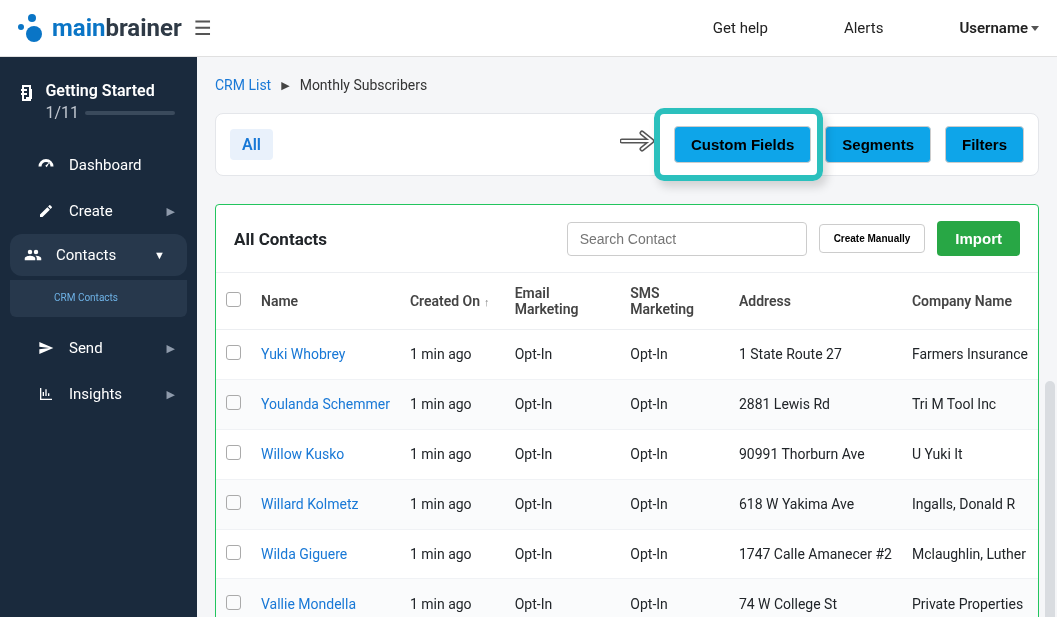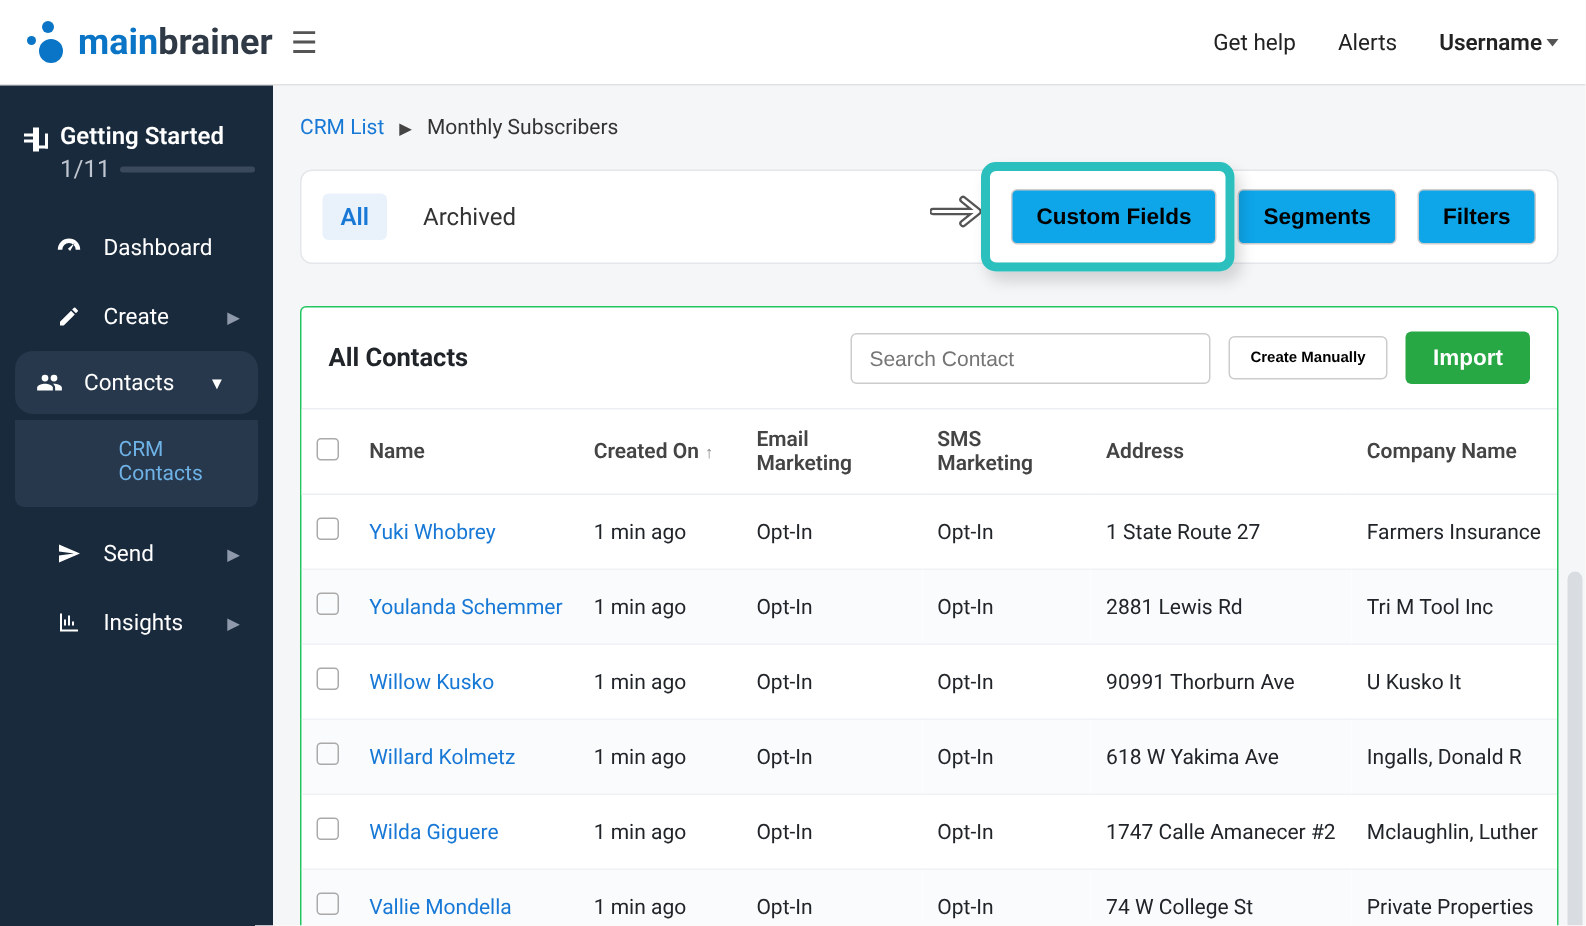--- a/index.html
+++ b/index.html
@@ -9,40 +9,40 @@
   .logo { display:flex; align-items:center; gap:6px; font-weight:700; font-size:24px;text-align:right; }
   .logo .dots { position:relative; width:28px; height:28px; }
   .logo .dots span { position:absolute; background:#0a75c6; border-radius:50%; display:block; }
   .logo .dots span:nth-child(1){ width:8px;height:8px; left:10px; top:0; background:#0a75c6;}
   .logo .dots span:nth-child(2){ width:6px;height:6px; left:0; top:10px;}
   .logo .dots span:nth-child(3){ width:16px;height:16px; left:8px; top:12px;}
   .logo-main { color:#0a75c6; }
   .logo-sub { color:#2f3a46; }
   .hamburger { font-size:20px; color:#555; cursor:pointer; }
   .topbar-right { display:flex; align-items:center; gap:28px; font-size:15px; }
-  .topbar-right .item { cursor:pointer; color:#222; }
+  .topbar-right .item { cursor:pointer; color:#222;margin-left:48px; }
   .username { font-weight:600; display:flex; align-items:center; gap:3px;}
   .caret-down { width:0;height:0;border-left:4px solid transparent;border-right:4px solid transparent;border-top:5px solid #555; display:inline-block; }
 
   .app { display:flex; height:560px; }
-  .sidebar { width:182px; background:#1a2a3d; color:#fff; padding-top:24px; }
+  .sidebar { width:197px; background:#1a2a3d; color:#fff; padding-top:24px; }
   .gs-row { display:flex; align-items:flex-start; gap:14px; padding:0 22px 20px; }
   .gs-icon { width:20px; height:16px; border:2px solid #fff; margin-top:4px; position:relative; }
   .gs-icon::before { content:''; position:absolute; left:2px; top:2px; width:4px; height:8px; border-right:2px solid #fff; border-bottom:2px solid #fff; }
   .gs-icon::after { content:''; position:absolute; right:2px; top:2px; width:6px; height:2px; background:#fff; box-shadow:0 4px 0 #fff; }
   .gs-title { font-size:16px; font-weight:600; }
   .gs-sub { font-size:16px; color:#c0c6cf; margin-top:3px; display:flex; align-items:center; gap:6px;}
   .gs-bar { width:90px; height:4px; background:#3a4a5c; border-radius:2px; overflow:hidden; }
   .gs-bar-fill { width:9%; height:100%; background:#28a745; }
   .nav-item { display:flex; align-items:center; gap:14px; padding:14px 37px; font-size:15px; cursor:pointer; position:relative;}
   .nav-item .chev { position:absolute; right:22px; font-size:11px; color:#8e9aab;}
   .nav-item.active { background:#27384c; border-radius:12px; margin:0 10px; padding:12px 14px; }
   .nav-item.active .chev { color:#fff; }
   .nav-sub { margin:4px 10px 8px; background:#27384c; border-radius:0 0 6px 6px; }
-  .nav-sub-item { padding:12px 20px 14px 69px; color:#6eb2e6; font-size:14px; cursor:pointer; }
+  .nav-sub-item { padding:12px 20px 14px 44px; color:#6eb2e6; font-size:10px; cursor:pointer; }
   .nav-icon { width:18px; height:18px; display:flex; align-items:center; justify-content:center; color:#fff; }
 
   .content { flex:1; padding:20px 18px 0 18px; overflow:hidden; position:relative; }
   .breadcrumb { font-size:14px; margin-bottom:20px; display:flex; align-items:center; gap:10px;}
   .breadcrumb a { color:#1878d6; text-decoration:none; cursor:pointer; }
   .breadcrumb .sep { color:#444; font-size:11px; }
   .breadcrumb .cur { color:#333; }
 
   .filter-bar { background:#fff; border:1px solid #e4e6ea; border-radius:8px; padding:12px 14px; display:flex; align-items:center; justify-content:space-between; margin-bottom:28px; position:relative;}
   .tabs { display:flex; align-items:center; gap:12px; }
@@ -166,21 +166,20 @@
   <div class="content">
     <div class="breadcrumb">
       <a>CRM List</a>
       <span class="sep">▶</span>
       <span class="cur">Monthly Subscribers</span>
     </div>
 
     <div class="filter-bar">
       <div class="tabs">
         <span class="tab active">All</span>
-        <span class="tab">Archived</span>
       </div>
       <div class="btn-group">
         <span class="highlight-wrap">
           <span class="arrow">
             <svg width="38" height="26" viewBox="0 0 38 26">
                 <path d="M2 13h28M22 5l10 8-10 8" fill="none" stroke="#555" stroke-width="5" stroke-linejoin="round" stroke-linecap="round"></path>
                 <path d="M2 13h28M22 5l10 8-10 8" fill="none" stroke="#fff" stroke-width="2" stroke-linejoin="round" stroke-linecap="round"></path>
               </svg>
           </span>
           <button class="btn-outline">Custom Fields</button>
@@ -240,21 +239,21 @@
               <td>2881 Lewis Rd</td>
               <td>Tri M Tool Inc</td>
             </tr>
             <tr>
               <td><span class="chk"></span></td>
               <td><span class="link">Willow Kusko</span></td>
               <td>1 min ago</td>
               <td>Opt-In</td>
               <td>Opt-In</td>
               <td>90991 Thorburn Ave</td>
-              <td>U Kusko It</td>
+              <td>U Yuki It</td>
             </tr>
             <tr>
               <td><span class="chk"></span></td>
               <td><span class="link">Willard Kolmetz</span></td>
               <td>1 min ago</td>
               <td>Opt-In</td>
               <td>Opt-In</td>
               <td>618 W Yakima Ave</td>
               <td>Ingalls, Donald R</td>
             </tr>

